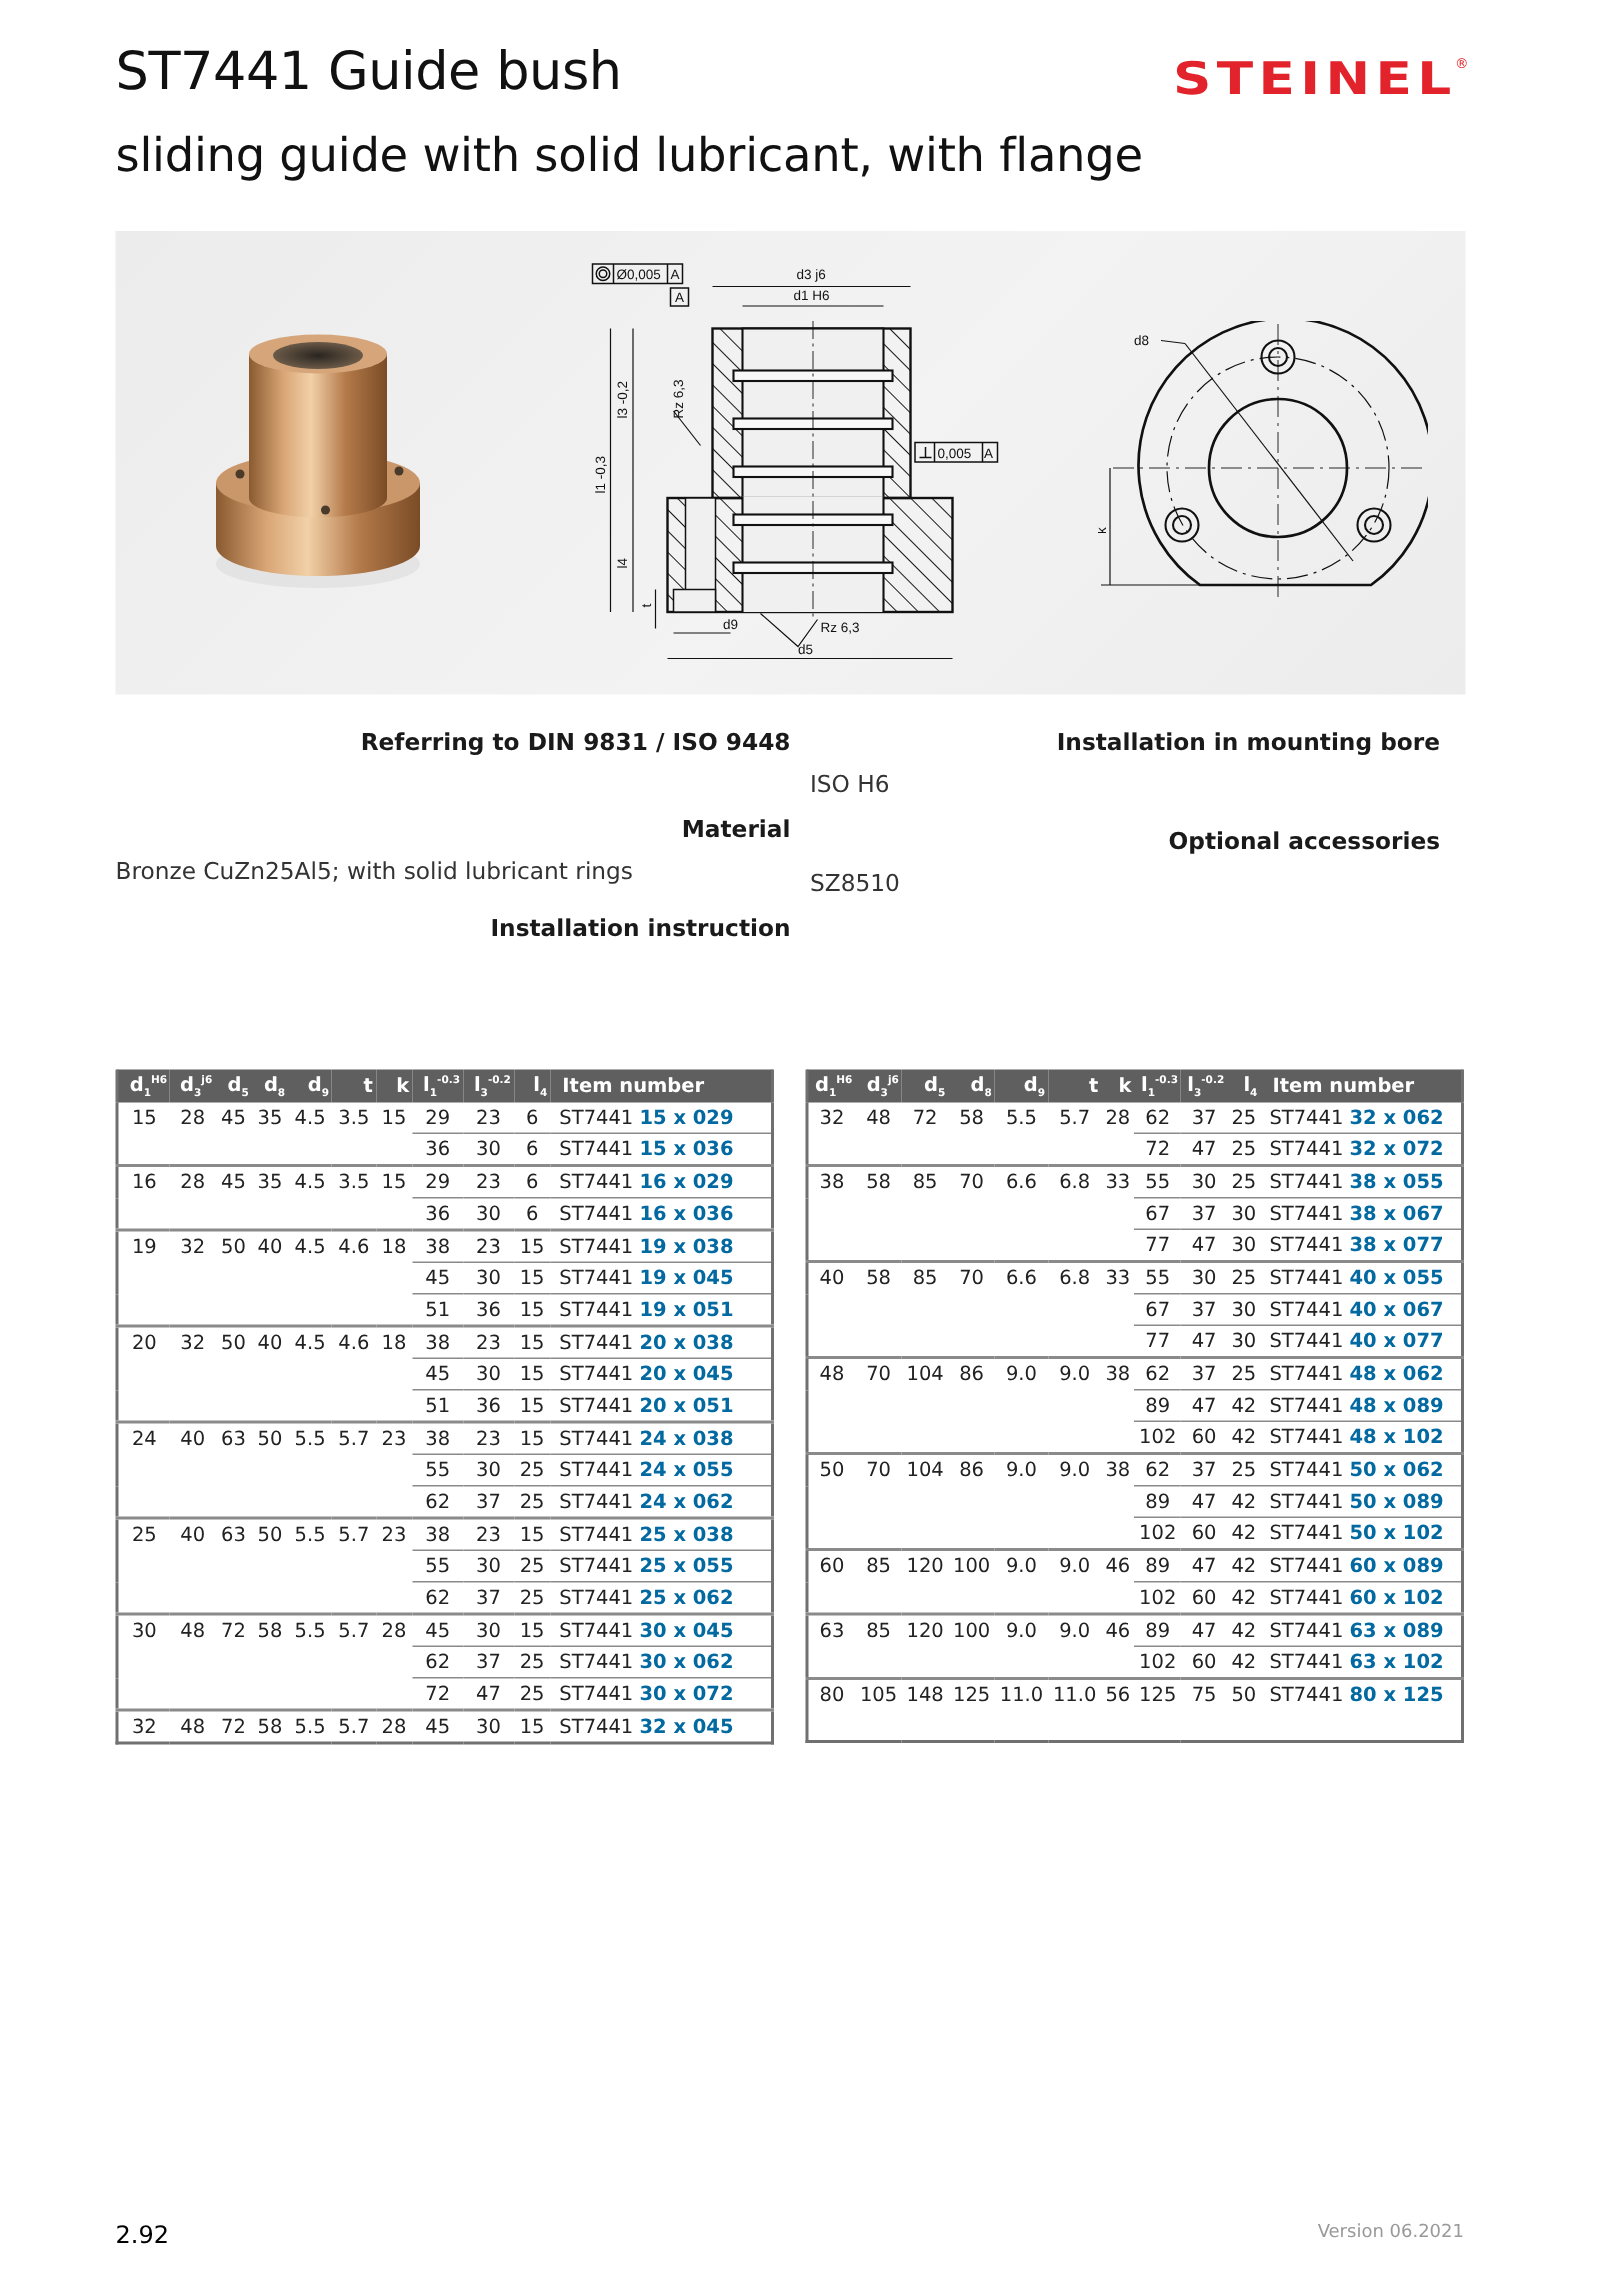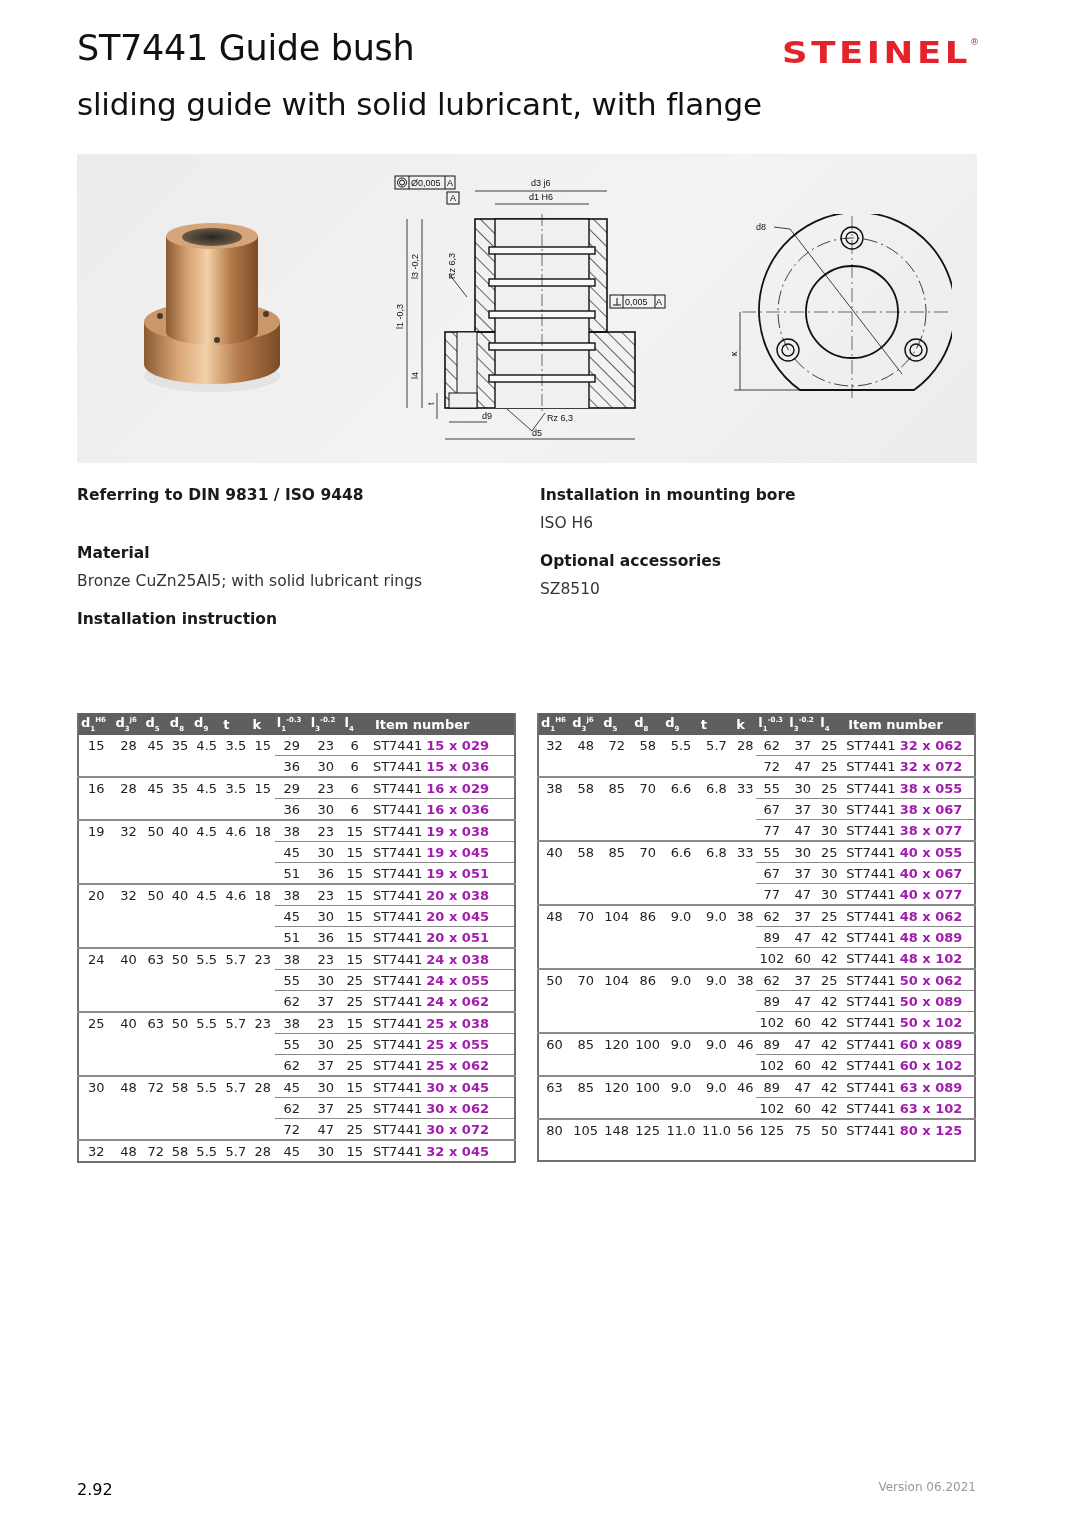--- a/index.html
+++ b/index.html
@@ -22,42 +22,42 @@
     position: absolute; left: 77px; top: 154px; width: 900px; height: 309px;
     background: linear-gradient(135deg, #ececec 0%, #f3f3f3 55%, #ececec 100%);
   }
   .photo { position: absolute; left: 65px; top: 60px; width: 140px; height: 180px; }
   .drawing-section { position: absolute; left: 310px; top: 15px; width: 290px; height: 285px; }
   .drawing-front { position: absolute; left: 655px; top: 60px; width: 220px; height: 185px; }
 
   .info-left { position: absolute; left: 77px; top: 484px; width: 450px; }
   .info-right { position: absolute; left: 540px; top: 484px; width: 420px; }
   .info-block { margin-bottom: 14px; }
-  .info-h { font-size: 15.5px; font-weight: bold; margin: 0 0 4px 0; line-height: 22px; }
+  .info-h { font-size: 15.5px; font-weight: bold; margin: 0 0 4px 0; line-height: 22px; text-align: right; }
   .info-t { font-size: 15.5px; color: #333; line-height: 26px; margin: 0; }
   .spacer-block { height: 22px; }
 
   table.spec {
     position: absolute; border-collapse: collapse;
     font-size: 13px; color: #222;
     border: 2px solid #707070; border-top: none;
   }
   table.spec.left { left: 77px; top: 713px; width: 439px; }
   table.spec.right { left: 537px; top: 713px; width: 439px; }
   table.spec thead th {
     background: #5f5f5f; color: #fff; font-weight: bold; font-size: 13px;
-    height: 22px; padding: 0 2px; text-align: left; white-space: nowrap;
+    height: 22px; padding: 0 2px; text-align: right; white-space: nowrap;
   }
   table.spec thead th.item { text-align: left; padding-left: 8px; }
   table.spec thead th sub, table.spec thead th sup { font-size: 7px; }
   table.spec td {
     height: 20px; padding: 0 2px; text-align: center; white-space: nowrap;
   }
   table.spec td.item { text-align: left; padding-left: 6px; }
-  table.spec td.item b { font-weight: bold; color: #a21caf; text-align: right; }
+  table.spec td.item b { font-weight: bold; color: #0369a1; text-align: right; }
   table.spec tr.group-start td { border-top: 2px solid #8a8a8a; }
   table.spec tr.sub td.l { border-top: 1px solid #8a8a8a; }
   table.spec tr.first td { border-top: none; }
   table.spec tr.filler td { height: 20px; }
 
   .footer-page { position: absolute; left: 77px; top: 1480px; font-size: 16px; color: #000000; }
   .footer-version { position: absolute; right: 104px; top: 1480px; font-size: 12px; color: #999; }
 </style>
 </head>
 <body>

